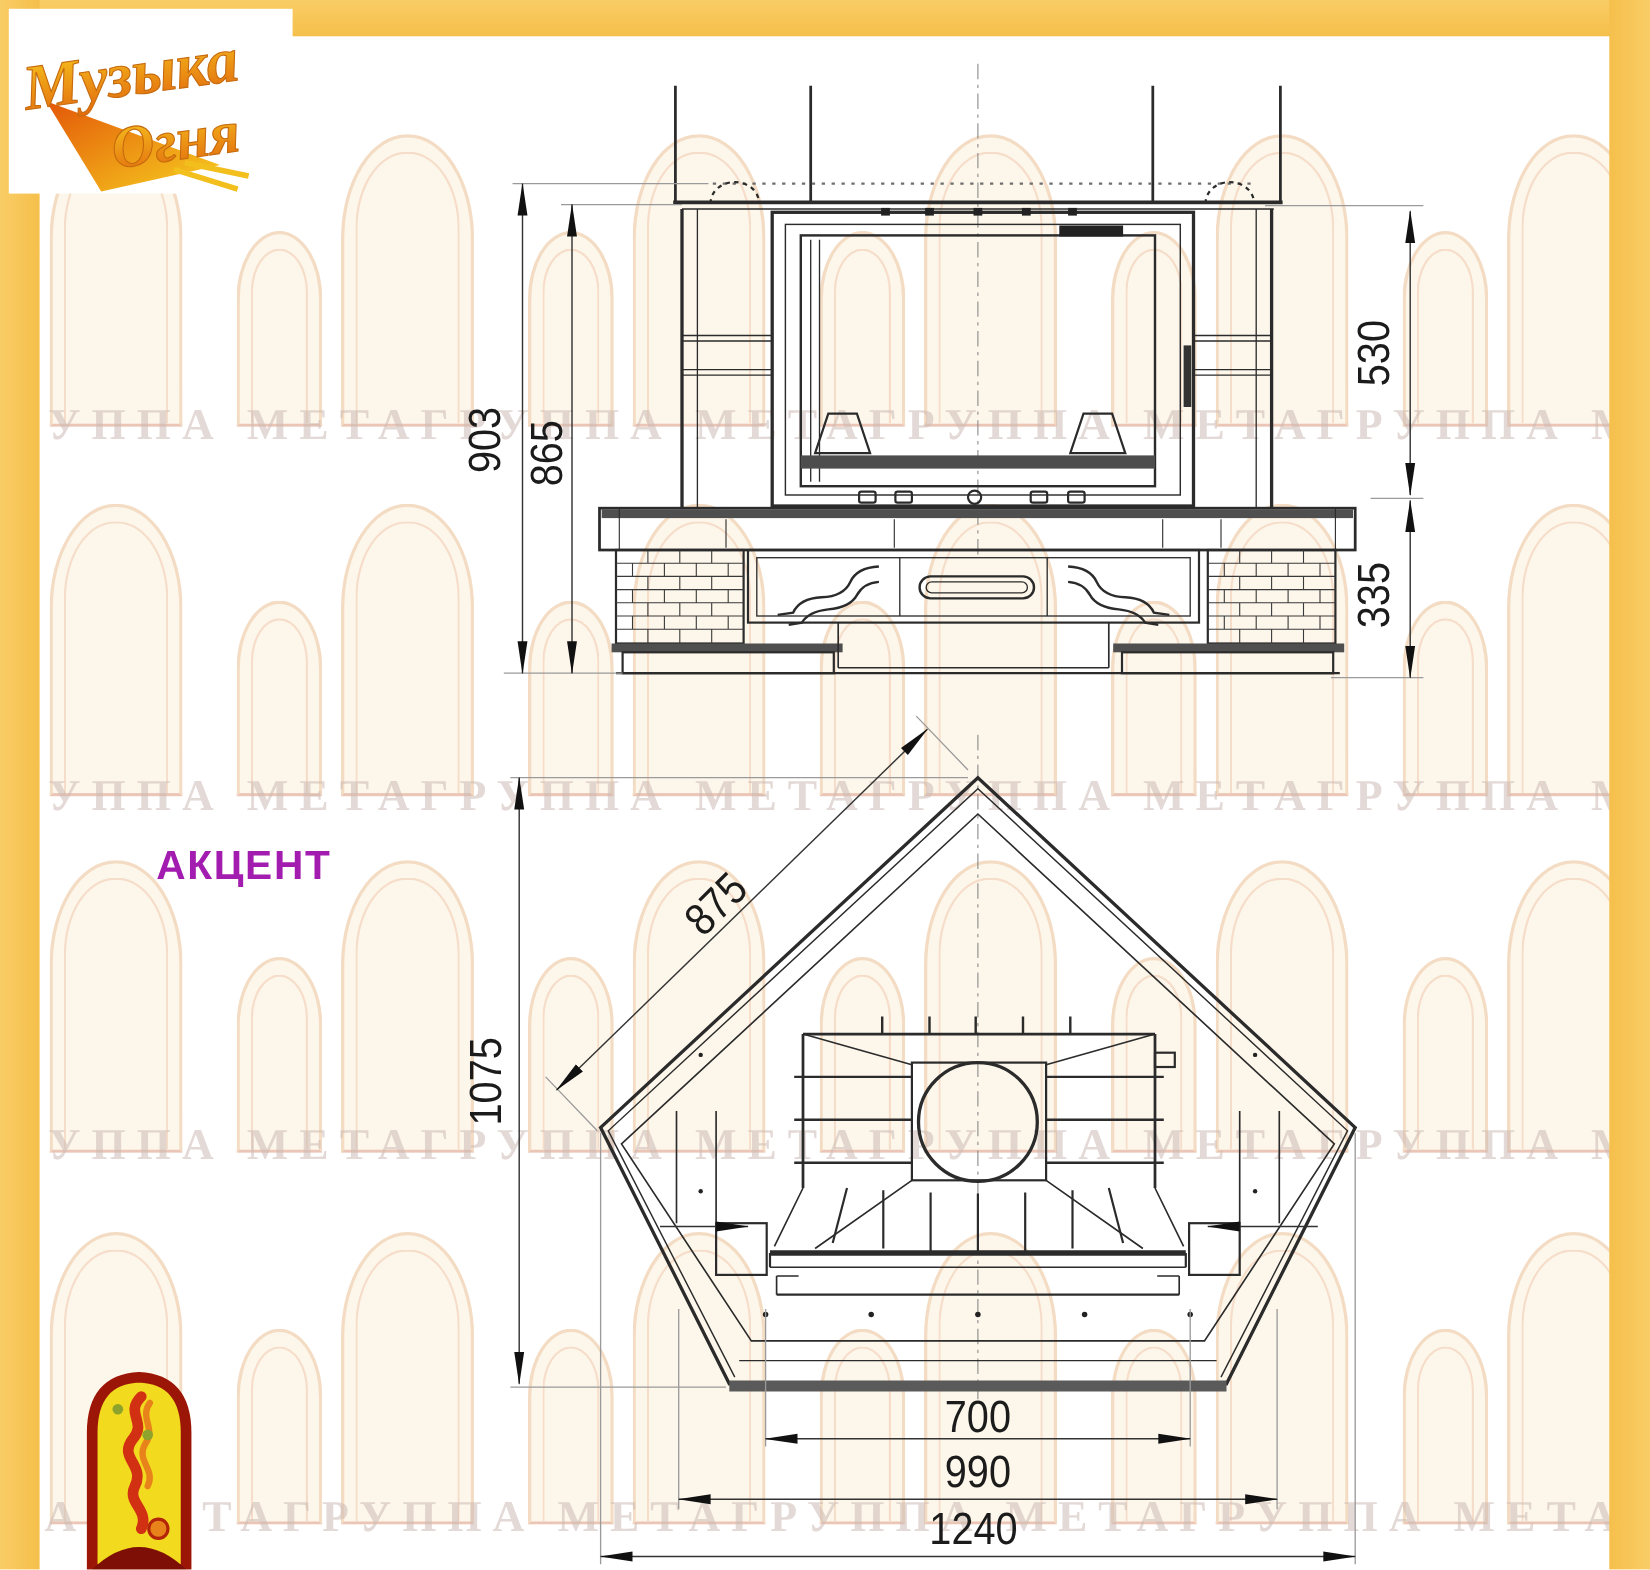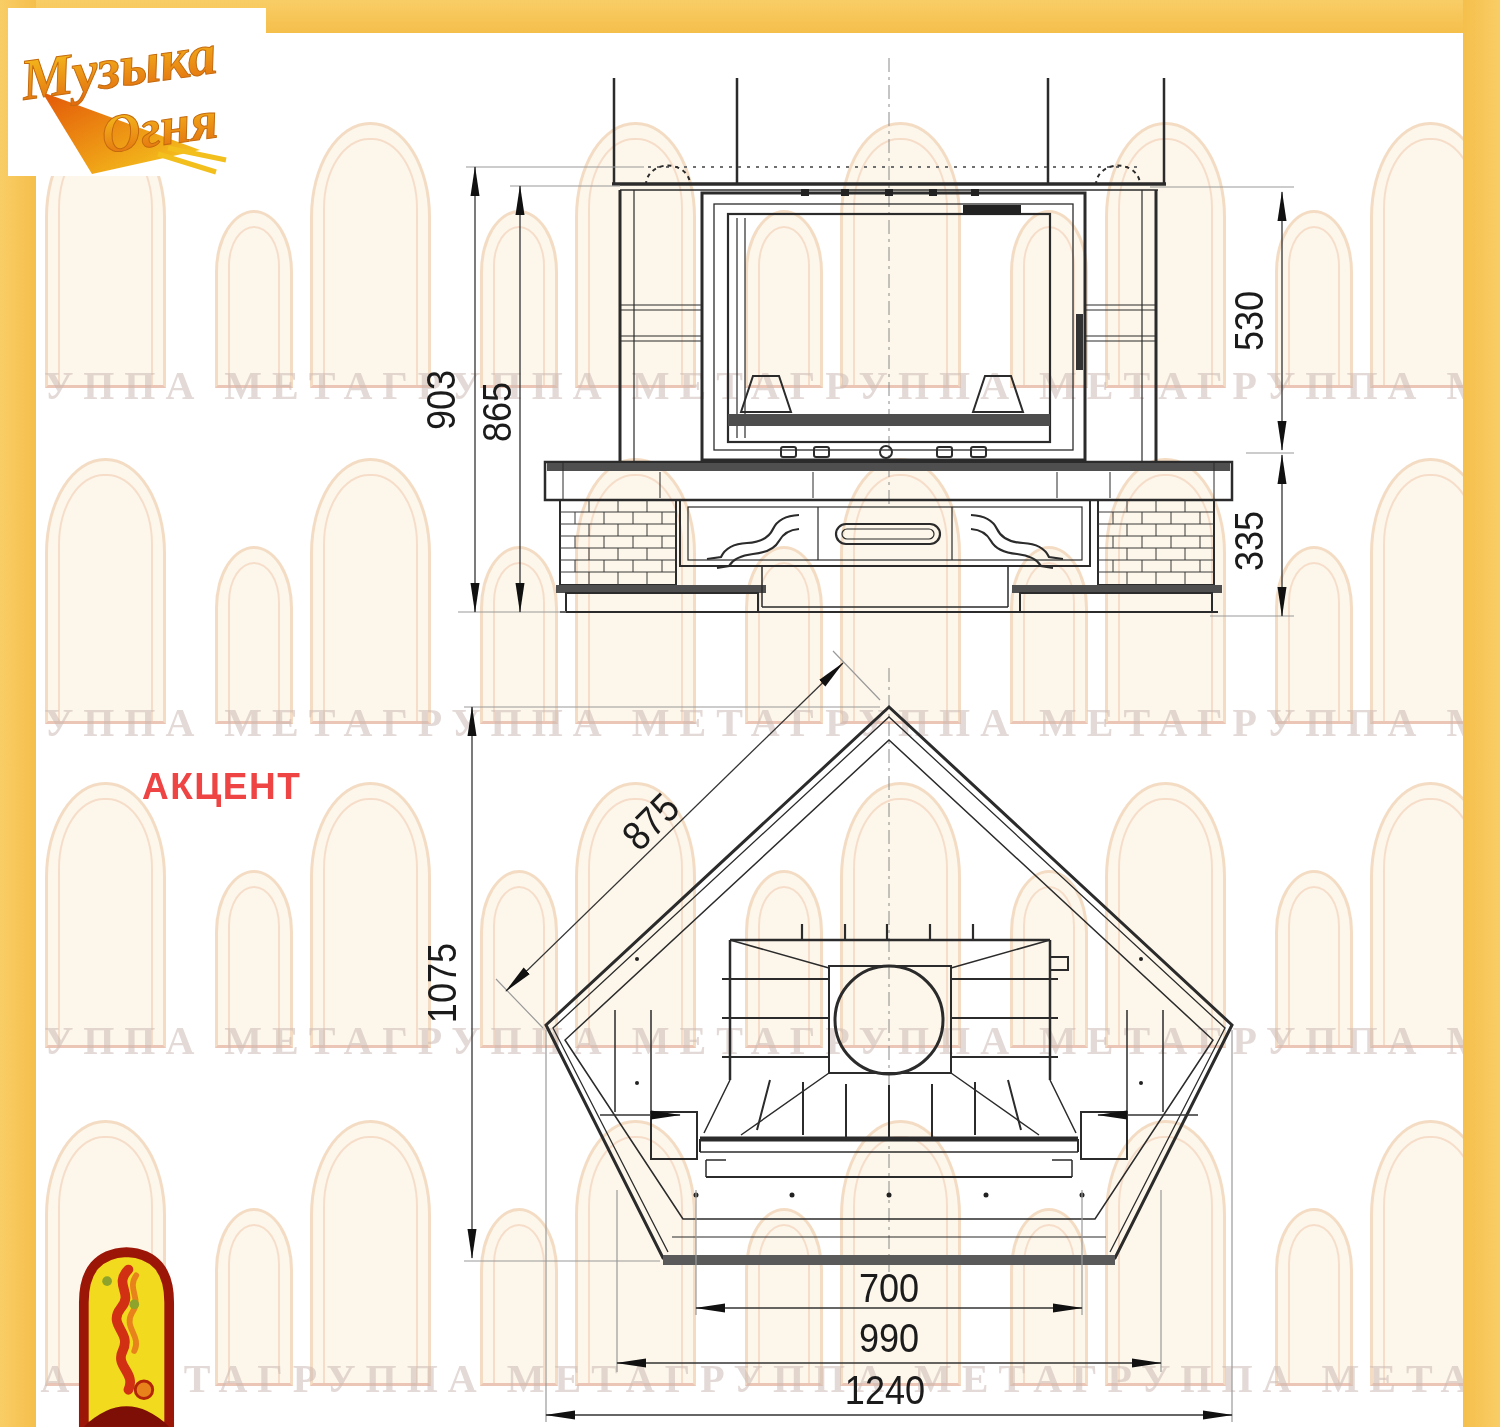--- a/index.html
+++ b/index.html
@@ -17,21 +17,21 @@
   
   #draw{position:absolute;left:0;top:0;z-index:2;}
 
   
   .dim{position:absolute;z-index:3;font-size:41px;color:#1b1b1b;white-space:nowrap;
        transform:translate(-50%,-50%) scaleX(.88);}
   .dim.v{transform:translate(-50%,-50%) rotate(-90deg) scaleX(.88);}
   .dim.d45{transform:translate(-50%,-50%) rotate(-45deg) scaleX(.88);}
 
   #model-label{position:absolute;left:142px;top:766px;z-index:3;font-size:37px;font-weight:bold;
-       letter-spacing:1.5px;color:#ef4444;}
+       letter-spacing:1.5px;color:#a21caf;}
 
   
   .frame{position:absolute;z-index:4;background:linear-gradient(180deg,#f9cd66,#f5bf4b);}
   #frame-top{left:0;top:0;width:1500px;height:33px;}
   #frame-left{left:0;top:0;width:36px;height:1427px;background:linear-gradient(90deg,#f9cd66,#f5bf4b);}
   #frame-right{left:1463px;top:0;width:37px;height:1427px;background:linear-gradient(90deg,#f5bf4b,#f9cd66);}
 
   
   #logo-panel{position:absolute;left:8px;top:8px;width:258px;height:168px;background:#fff;z-index:5;}
   #emblem{position:absolute;left:78px;top:1242px;width:97px;height:185px;z-index:5;}

